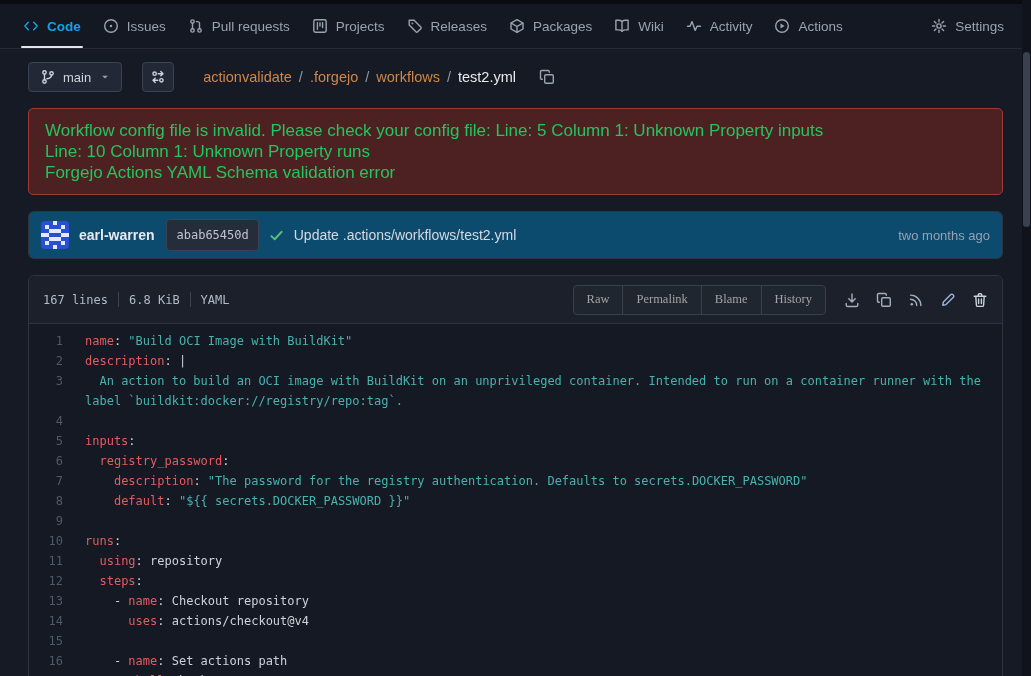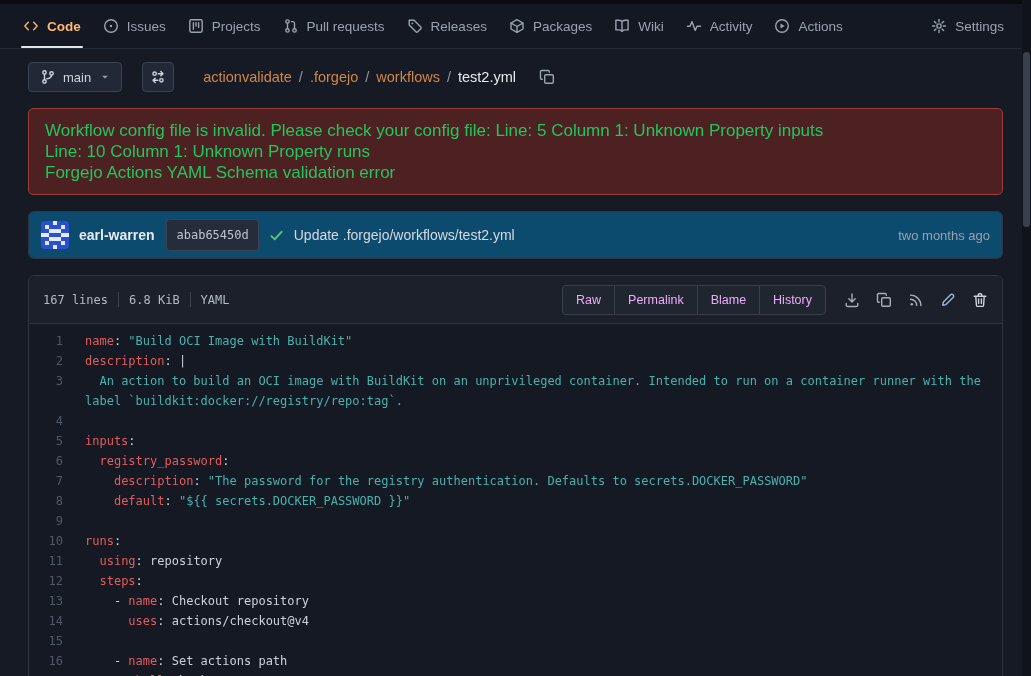--- a/index.html
+++ b/index.html
@@ -10,21 +10,21 @@
   .icn svg { display:block; }
 
   
   .top-strip { height:4px; background:#0a0c11; }
   .navbar { height:45px; background:#141822; border-bottom:1px solid #242a36;
             display:flex; align-items:stretch; padding:0 16px 0 12px; }
   .tabs { display:flex; }
   .nav-right { margin-left:auto; display:flex; }
   .tab { display:flex; align-items:center; gap:8px; padding:0 11px; color:#9aa3b0;
          font-size:13.5px; cursor:pointer; position:relative; }
-  .tab.active { color:#fdba74; font-weight:700; }
+  .tab.active { color:#0ea5e9; font-weight:700; }
   .tab.active::after { content:""; position:absolute; left:9px; right:9px; bottom:0;
                        height:2px; background:#e2e5ea; border-radius:1px; }
 
   
   .repo-bar { display:flex; align-items:center; padding:13px 28px 11px; gap:20px; }
   .branch-btn { display:inline-flex; align-items:center; gap:7px; height:30px; padding:0 11px;
                 background:#222835; border:1px solid #3b4252; border-radius:4px;
                 color:#ced3db; font-size:13px; cursor:pointer; font-family:inherit; }
   .branch-btn .caret { color:#9aa3b0; margin-left:2px; }
   .compare-btn { width:32px; height:30px; display:inline-flex; align-items:center; justify-content:center;
@@ -56,21 +56,21 @@
 
   
   .file-box { margin:0 28px; background:#151923; border:1px solid #2e3441; border-radius:6px;
               overflow:hidden; }
   .file-header { height:48px; background:#1b202b; border-bottom:1px solid #2e3441;
                  display:flex; align-items:center; padding:0 14px; }
   .fi { font-family:"DejaVu Sans Mono",monospace; font-size:12px; color:#b2bac6; }
   .fi-div { width:1px; height:15px; background:#3b4252; margin:0 10px; }
   .btn-group { margin-left:auto; display:flex; }
   .fh-btn { height:30px; padding:0 13px; background:#20262f; border:1px solid #394049;
-            color:#f0abfc; font-size:12.5px; cursor:pointer; font-family:Liberation Sans, sans-serif; margin-left:-1px; }
+            color:#a3a3a3; font-size:12.5px; cursor:pointer; font-family:Liberation Serif, serif; margin-left:-1px; }
   .fh-btn:first-child { border-radius:4px 0 0 4px; margin-left:0; }
   .fh-btn:last-child { border-radius:0 4px 4px 0; }
   .icon-group { display:flex; align-items:center; gap:16px; margin-left:18px; }
   .fh-icon { cursor:pointer; display:inline-flex; color:#a6aebb; }
   .fh-icon.edit { color:#9db4d8; }
   .fh-icon.delete { color:#ccd2da; }
 
   
   .code { padding:7px 0 10px; font-family:"DejaVu Sans Mono",monospace; font-size:12px;
           line-height:20px; }
@@ -107,36 +107,36 @@
           <svg width="16" height="16" viewBox="0 0 16 16" fill="none" stroke="currentColor" stroke-width="1.4" stroke-linecap="round" stroke-linejoin="round">
             <circle cx="8" cy="8" r="6.3"></circle>
             <circle cx="8" cy="8" r="1.2" fill="currentColor" stroke="none"></circle>
           </svg>
         </span>
         <span class="tab-label">Issues</span>
       </a>
       <a class="tab">
         <span class="icn">
           <svg width="16" height="16" viewBox="0 0 16 16" fill="none" stroke="currentColor" stroke-width="1.4" stroke-linecap="round" stroke-linejoin="round">
-            <rect x="1.8" y="1.8" width="12.4" height="12.4" rx="1.6"></rect>
-            <path d="M5.4 4.8v6.4M8 4.8v3.2M10.6 4.8v4.8"></path>
-          </svg>
-        </span>
-        <span class="tab-label">Projects</span>
-      </a>
-      <a class="tab">
-        <span class="icn">
-          <svg width="16" height="16" viewBox="0 0 16 16" fill="none" stroke="currentColor" stroke-width="1.4" stroke-linecap="round" stroke-linejoin="round">
             <circle cx="4.5" cy="3.6" r="1.7"></circle>
             <circle cx="4.5" cy="12.4" r="1.7"></circle>
             <circle cx="11.5" cy="12.4" r="1.7"></circle>
             <path d="M4.5 5.4v5.2M8.3 3.6h1.4a1.8 1.8 0 0 1 1.8 1.8v5.2"></path>
           </svg>
         </span>
         <span class="tab-label">Pull requests</span>
+      </a>
+      <a class="tab">
+        <span class="icn">
+          <svg width="16" height="16" viewBox="0 0 16 16" fill="none" stroke="currentColor" stroke-width="1.4" stroke-linecap="round" stroke-linejoin="round">
+            <rect x="1.8" y="1.8" width="12.4" height="12.4" rx="1.6"></rect>
+            <path d="M5.4 4.8v6.4M8 4.8v3.2M10.6 4.8v4.8"></path>
+          </svg>
+        </span>
+        <span class="tab-label">Projects</span>
       </a>
       <a class="tab">
         <span class="icn">
           <svg width="16" height="16" viewBox="0 0 16 16" fill="none" stroke="currentColor" stroke-width="1.4" stroke-linecap="round" stroke-linejoin="round">
             <path d="M2.2 2.2h4.9l6.7 6.7a1.3 1.3 0 0 1 0 1.8l-3.1 3.1a1.3 1.3 0 0 1-1.8 0L2.2 7.1z"></path>
             <circle cx="5.4" cy="5.4" r="0.9" fill="currentColor" stroke="none"></circle>
           </svg>
         </span>
         <span class="tab-label">Releases</span>
       </a>
@@ -260,21 +260,21 @@
         </g>
       </svg>
     </span>
   <a class="author">earl-warren</a>
   <a class="hash">abab65450d</a>
   <span class="icn check">
       <svg width="15" height="15" viewBox="0 0 16 16" fill="none" stroke="currentColor" stroke-width="2" stroke-linecap="round" stroke-linejoin="round">
         <path d="M2.5 8.6l3.6 3.4 7.4-8"></path>
       </svg>
     </span>
-  <a class="msg">Update .forgejo/workflows/test2.yml</a>
+  <a class="msg">Update .actions/workflows/test2.yml</a>
   <span class="time">two months ago</span>
 </div>
 
 <div class="file-box">
   <div class="file-header">
     <span class="fi">167 lines</span>
     <span class="fi-div"></span>
     <span class="fi">6.8 KiB</span>
     <span class="fi-div"></span>
     <span class="fi">YAML</span>

